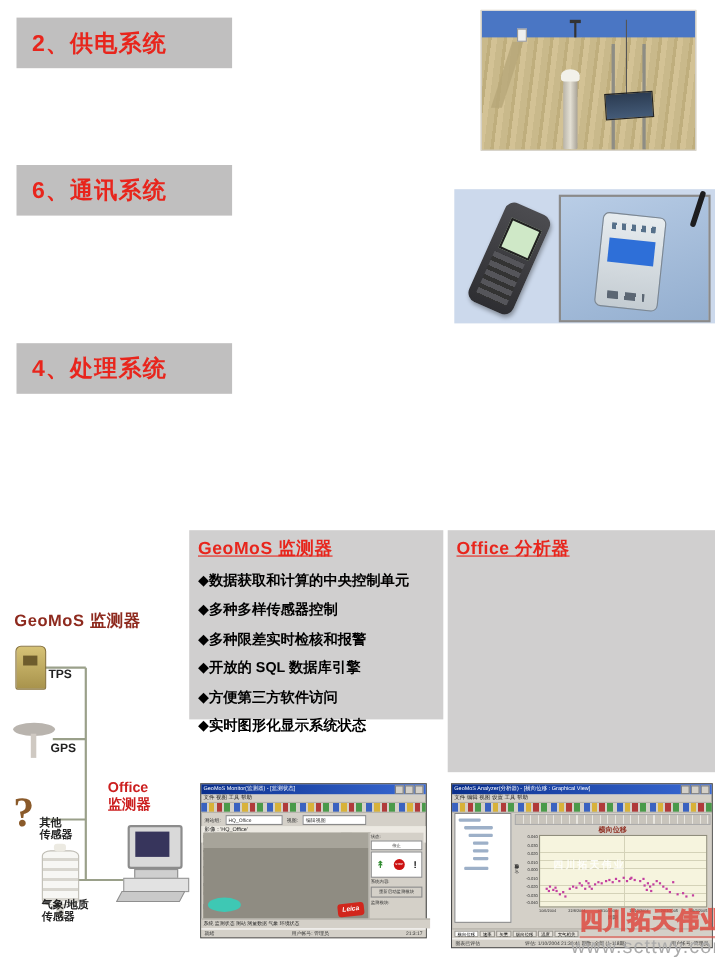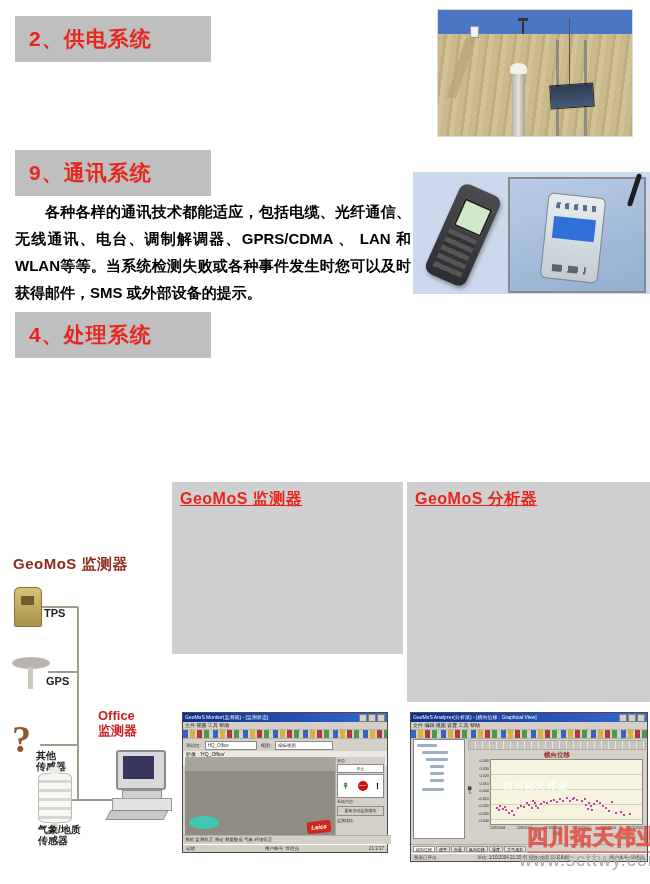--- a/index.html
+++ b/index.html
@@ -64,21 +64,21 @@
   .colR{left:407px;top:482px;width:243px;height:220px;}
   .colTitle{font-size:16px;font-weight:700;color:#e8251c;text-decoration:underline;margin-bottom:4px;letter-spacing:.5px;}
   .feat{font-size:13px;font-weight:700;margin:8.5px 0;white-space:nowrap;}
   .colR .feat{margin:7.5px 0;}
 
   
   .diagram{position:absolute;left:0;top:545px;width:180px;height:335px;}
   .diaTitle{position:absolute;left:13px;top:10px;font-size:15px;font-weight:700;color:#8e2a1e;letter-spacing:.5px;}
   .diaSvg{position:absolute;left:0;top:0;}
   .lbl{position:absolute;font-size:11px;font-weight:700;color:#222;}
-  .lbl2{position:absolute;font-size:10px;font-weight:700;color:#222;line-height:11px;margin-top:7px;}
+  .lbl2{position:absolute;font-size:10px;font-weight:700;color:#222;line-height:11px;}
   .redlbl{position:absolute;left:98px;top:163px;font-size:13px;font-weight:700;color:#cc2020;line-height:15px;}
   .tps{position:absolute;left:14px;top:42px;width:26px;height:38px;background:linear-gradient(#d6c276,#a8934c);
        border-radius:5px 5px 2px 2px;border:1px solid #86713a;}
   .tps:before{content:"";position:absolute;left:6px;top:8px;width:13px;height:9px;background:#6e5c2c;}
   .gps{position:absolute;left:12px;top:112px;width:38px;height:12px;background:#b9b4ae;border-radius:50%;
        box-shadow:0 10px 0 -6px #c8443a;}
   .gps:after{content:"";position:absolute;left:16px;top:10px;width:5px;height:22px;background:#cfc9c2;}
   .qmark{position:absolute;left:12px;top:172px;font-size:38px;font-weight:700;color:#8a5a2a;
          font-family:"Liberation Serif","DejaVu Serif",serif;}
   .cyl{position:absolute;left:38px;top:228px;width:32px;height:48px;border-radius:8px/5px;
@@ -175,23 +175,22 @@
     <div class="ph1-windvane"></div>
     <div class="ph1-ant"></div>
     <div class="ph1-mastL"></div>
     <div class="ph1-mastR"></div>
     <div class="ph1-panel"></div>
     <div class="ph1-pillar"></div>
     <div class="ph1-dome"></div>
   </div>
 
   <div class="banner b3">
-    <span>9、通讯系统</span>
-  </div>
-  <p class="para p2">各种各样的通讯技术都能适应，包括电缆、光纤通信、无线通讯、电台、调制解调器、GPRS/CDMA 、 LAN 和WLAN等等。当系统检测失败或各种事件发生时您可以及时获得邮件，SMS 或外部设备的提示。</p>
+    <span>6、通讯系统</span>
+  </div>
 
   <div class="photo2">
     <div class="ph2-phone">
       <div class="ph2-screen"></div>
       <div class="ph2-keys"></div>
     </div>
     <div class="ph2-frame">
       <div class="ph2-antenna"></div>
       <div class="ph2-modem">
         <div class="ph2-leds"></div>
@@ -200,23 +199,31 @@
       </div>
     </div>
   </div>
 
   <div class="banner b4">
     <span>4、处理系统</span>
   </div>
 
   <div class="col colL">
     <div class="colTitle">GeoMoS 监测器</div>
+    <div>
+        <div class="feat">◆数据获取和计算的中央控制单元</div>
+        <div class="feat">◆多种多样传感器控制</div>
+        <div class="feat">◆多种限差实时检核和报警</div>
+        <div class="feat">◆开放的 SQL 数据库引擎</div>
+        <div class="feat">◆方便第三方软件访问</div>
+        <div class="feat">◆实时图形化显示系统状态</div>
+      </div>
   </div>
   <div class="col colR">
-    <div class="colTitle">GeoMoS 分析器</div>
+    <div class="colTitle">Office 分析器</div>
   </div>
 
   <div class="diagram">
     <div class="diaTitle">GeoMoS 监测器</div>
     <svg class="diaSvg" width="180" height="335">
       <line x1="40" y1="62" x2="78" y2="62" stroke="#9aa08a" stroke-width="2"></line>
       <line x1="48" y1="127" x2="78" y2="127" stroke="#9aa08a" stroke-width="2"></line>
       <line x1="40" y1="200" x2="78" y2="200" stroke="#9aa08a" stroke-width="2"></line>
       <line x1="70" y1="255" x2="120" y2="255" stroke="#9aa08a" stroke-width="2"></line>
       <line x1="78" y1="62" x2="78" y2="255" stroke="#9aa08a" stroke-width="2"></line>

